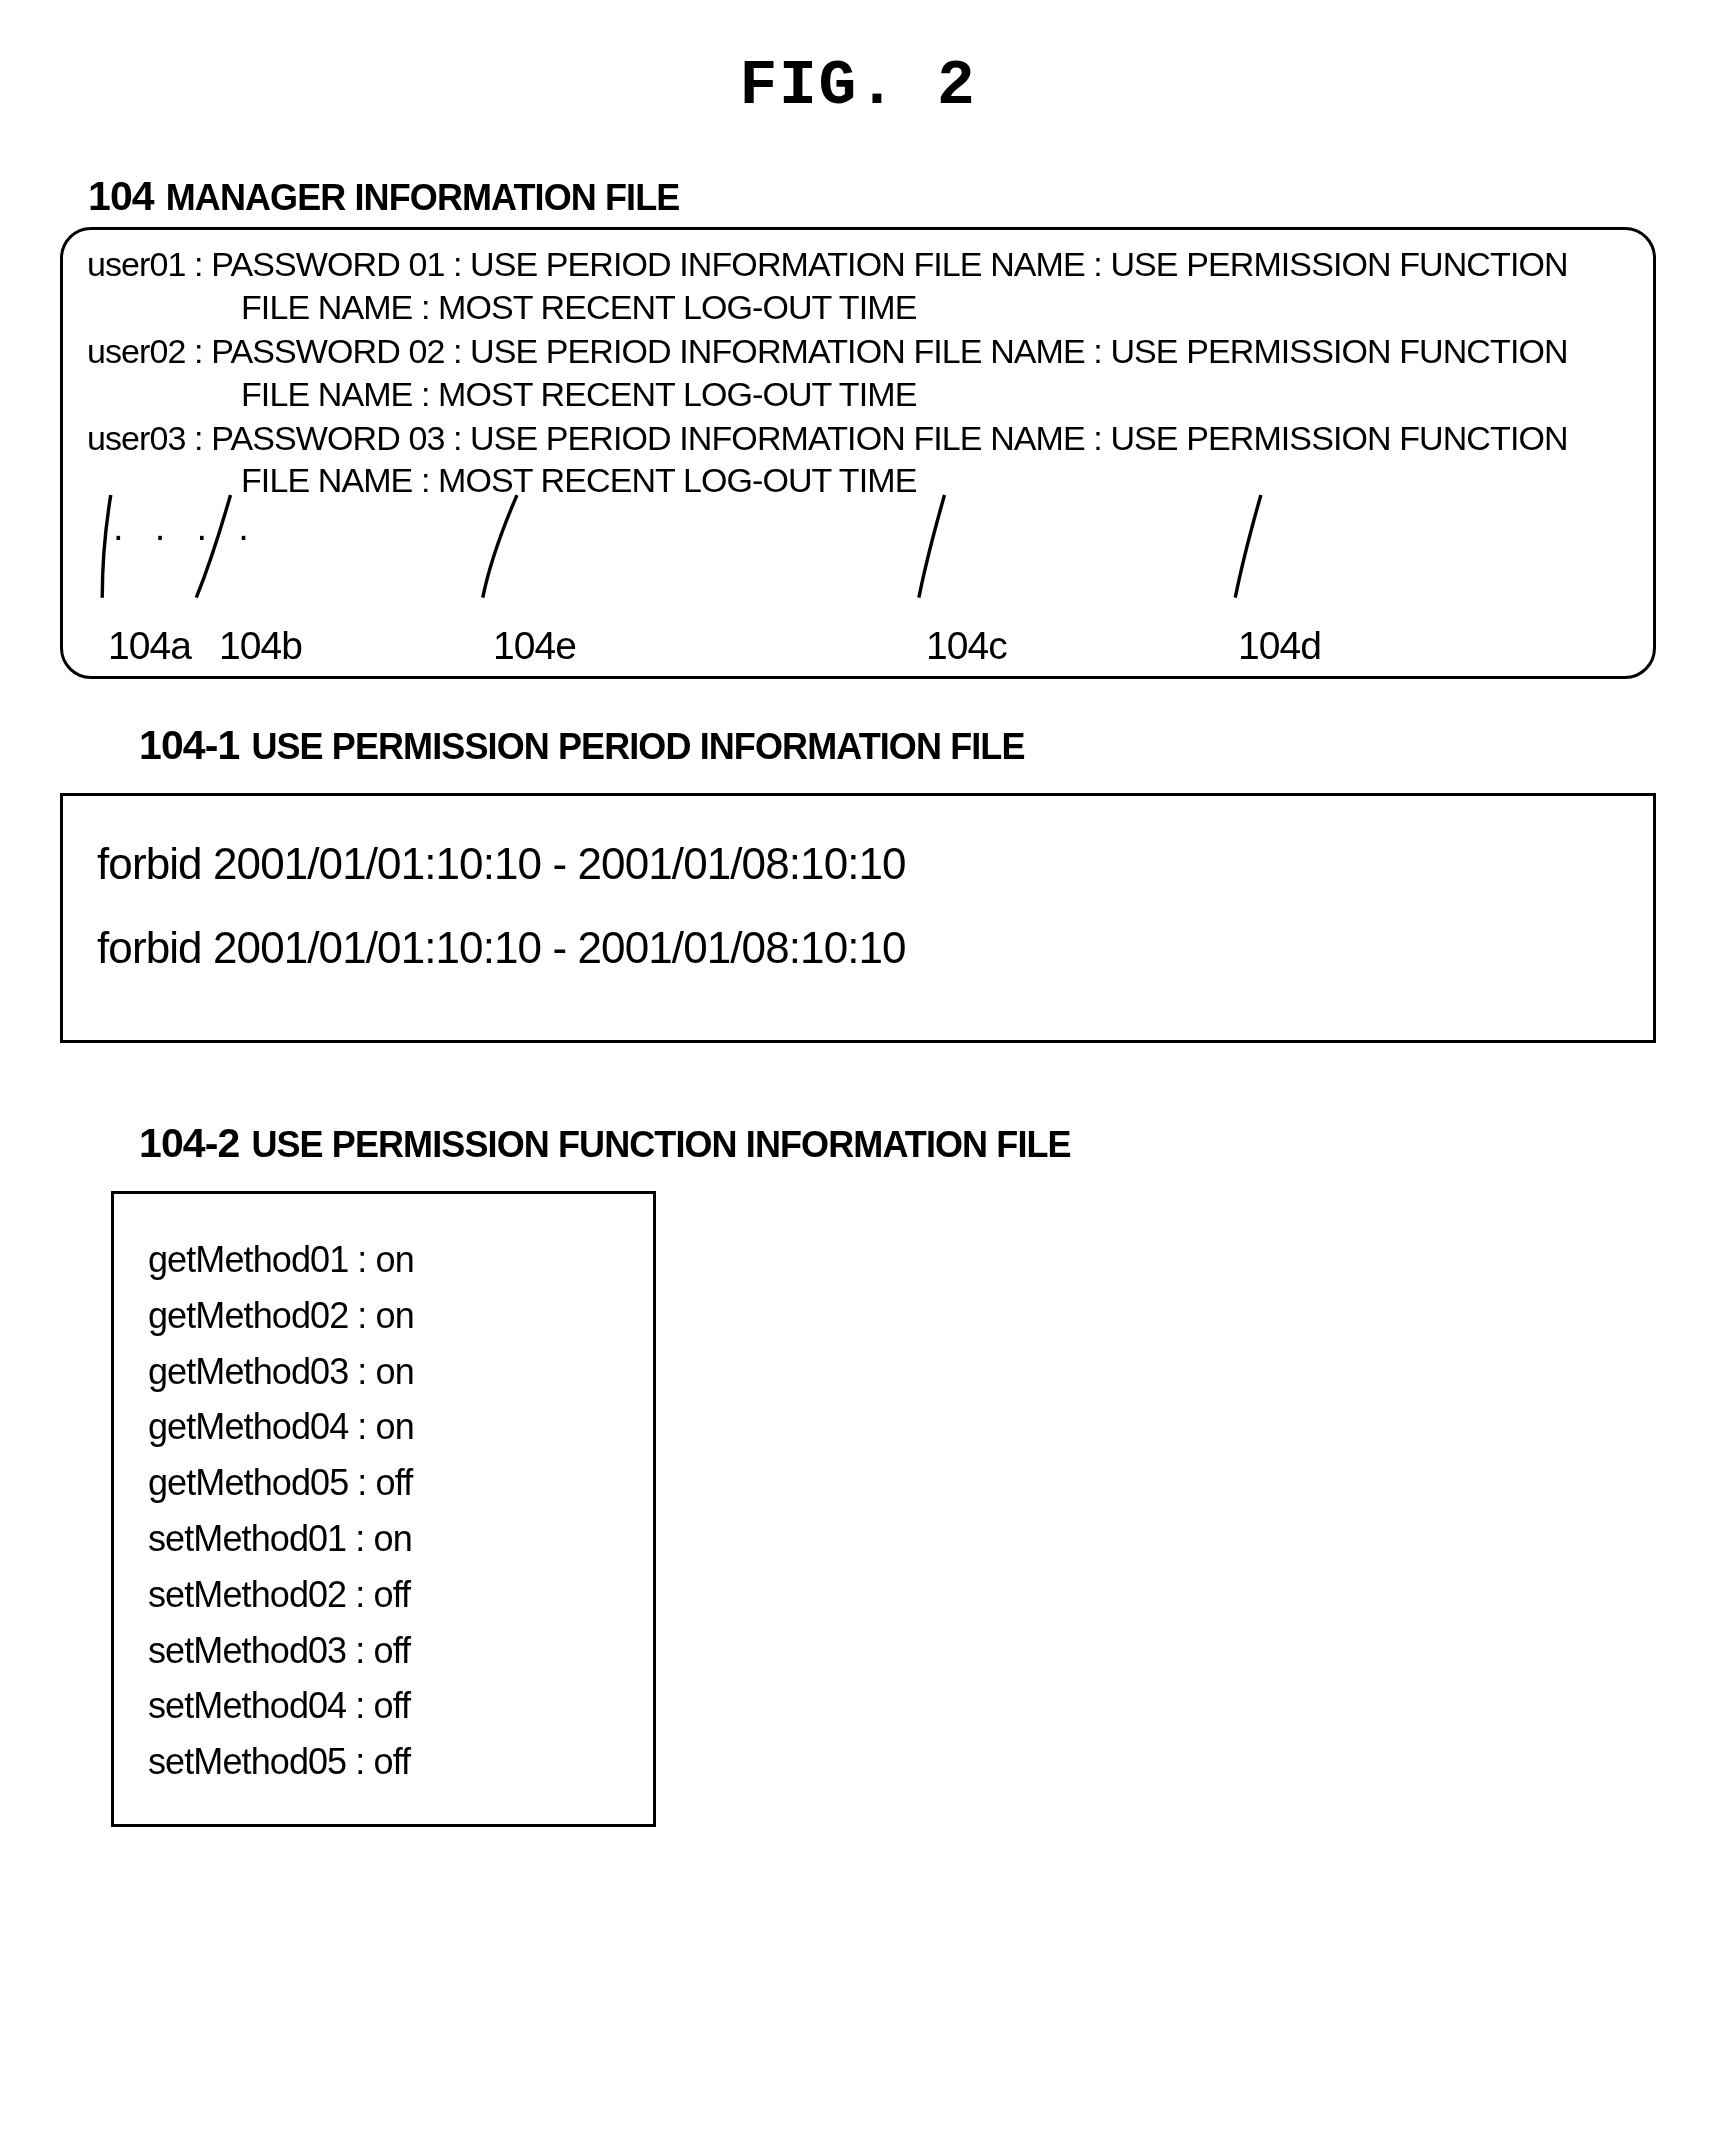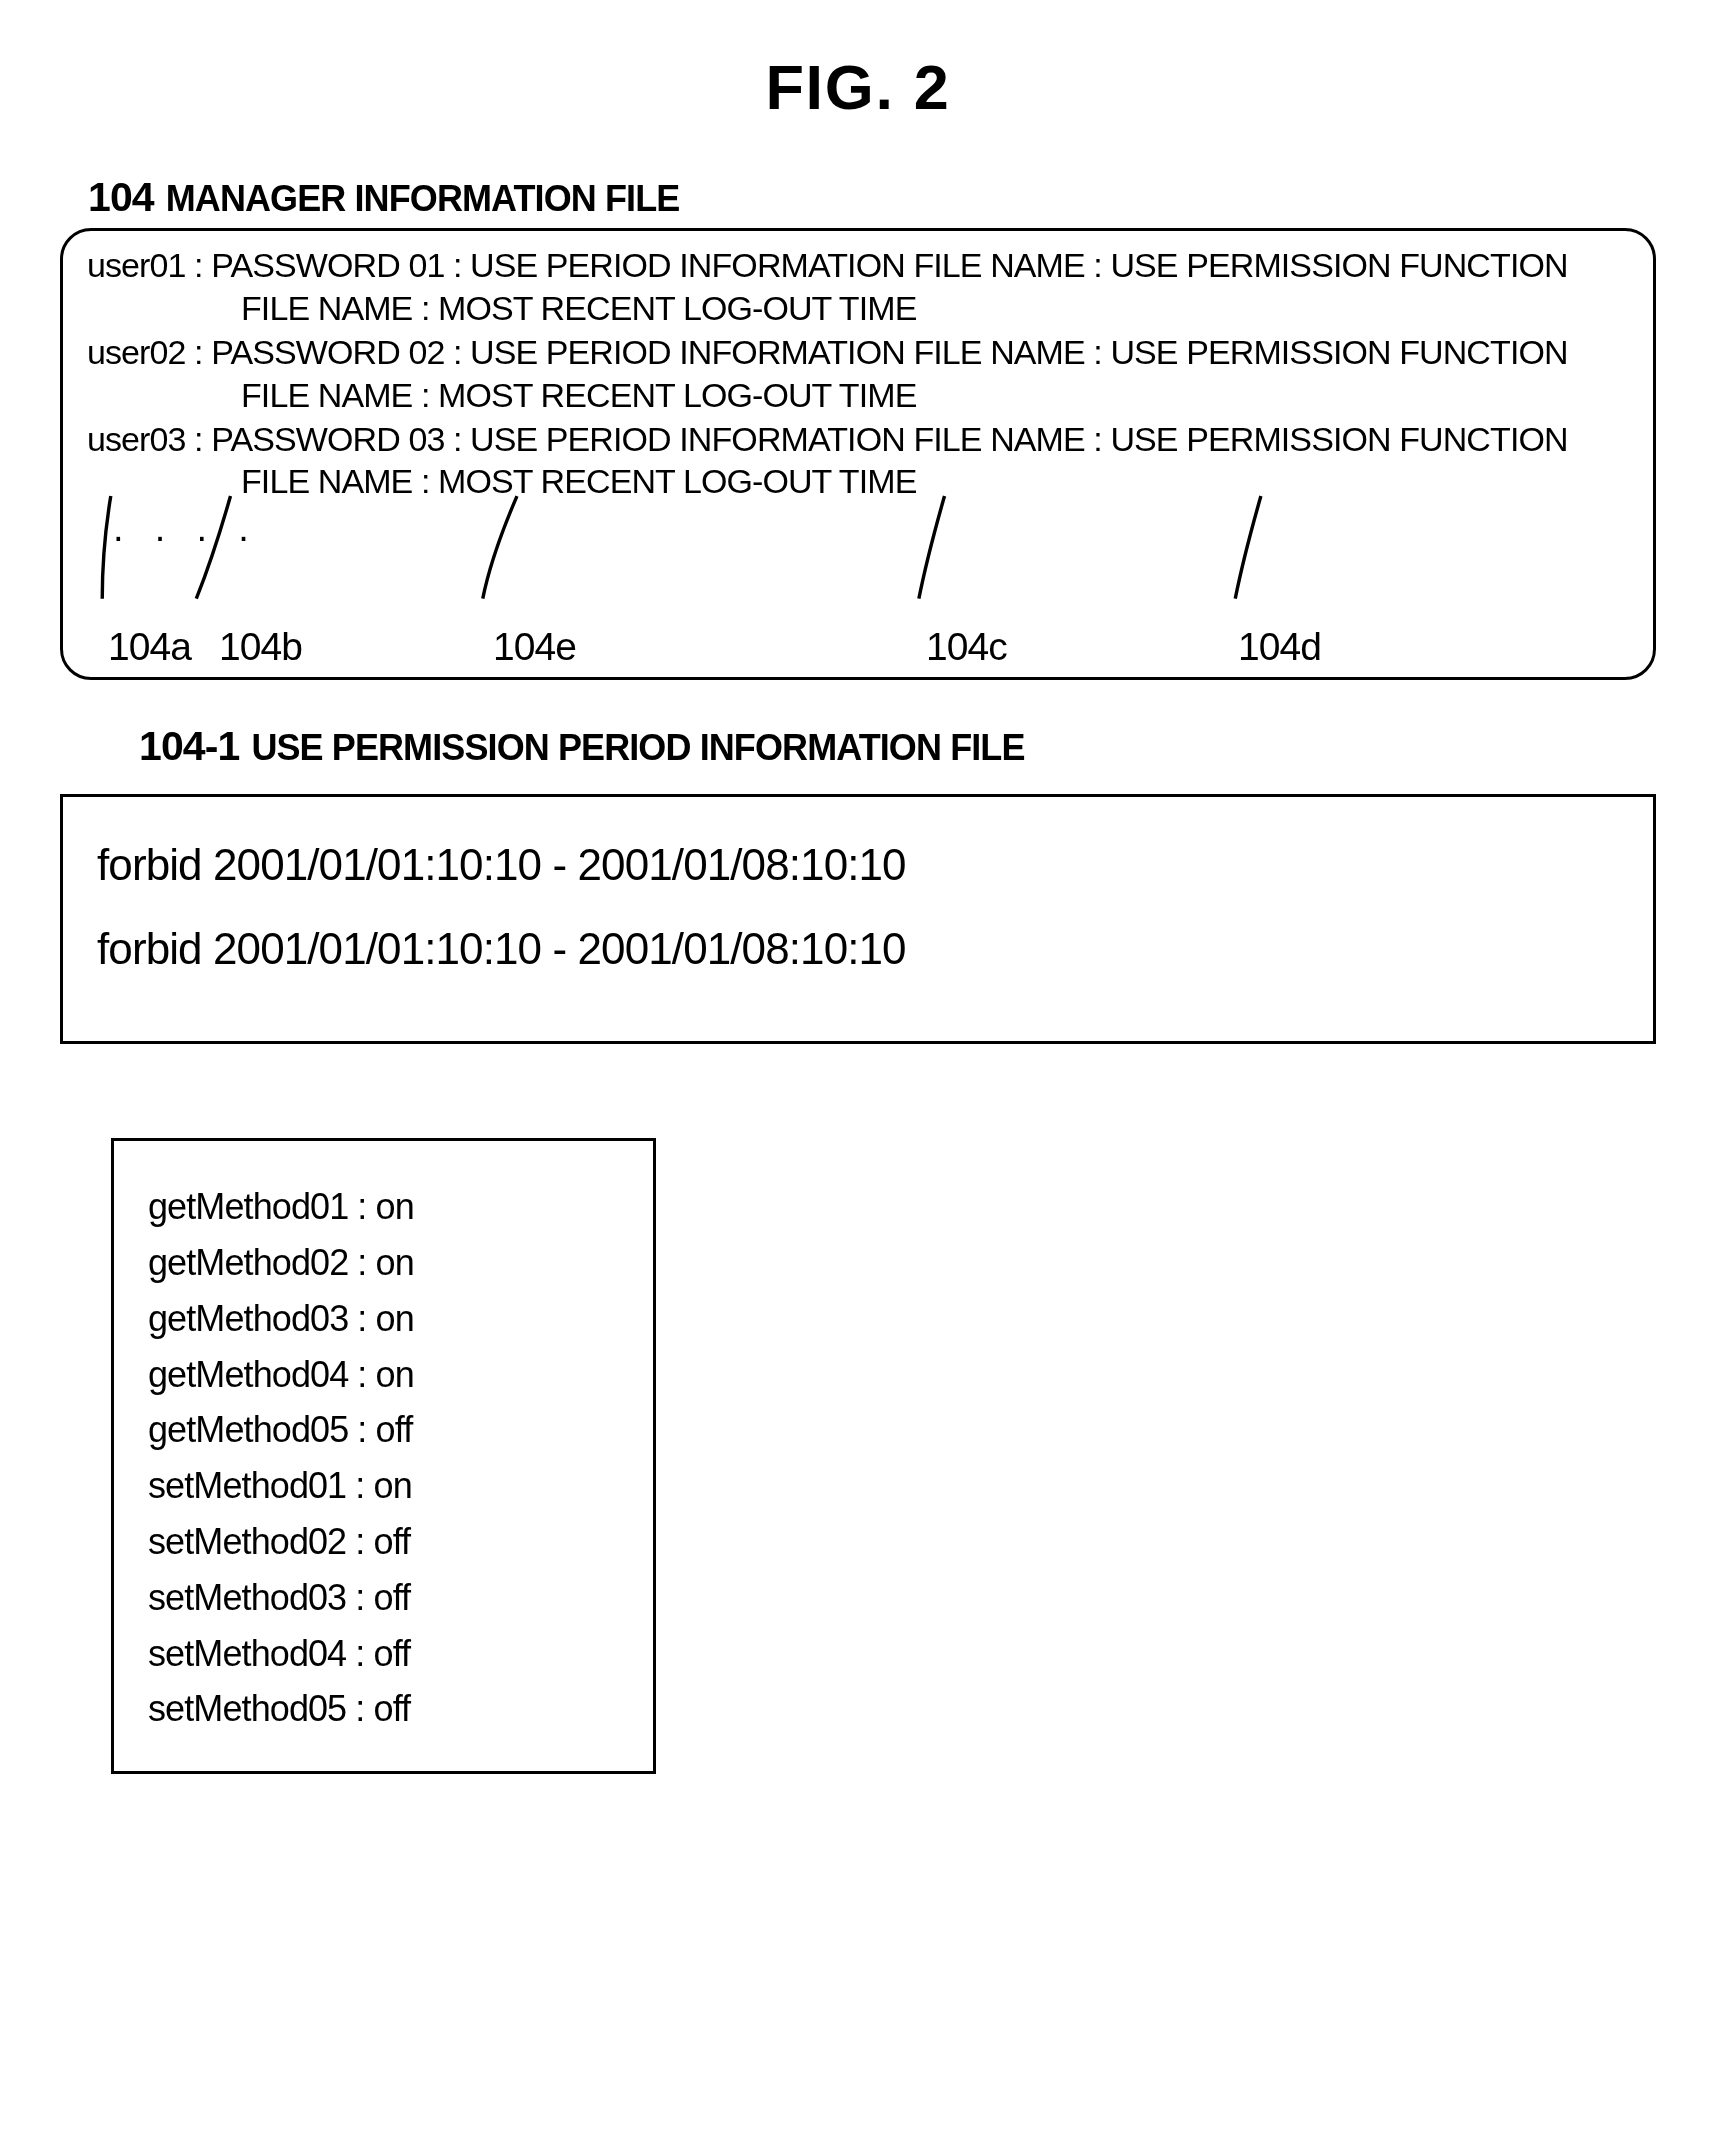--- a/index.html
+++ b/index.html
@@ -8,20 +8,21 @@
     margin: 0;
     padding: 51px 60px;
     color: #000;
   }
   .fig-title {
     text-align: center;
     font-size: 63px;
     font-weight: bold;
     margin-bottom: 51px;
     letter-spacing: 1.7px;
+    font-family: Liberation Mono, monospace;
   }
   .section-label {
     font-size: 36px;
     font-weight: bold;
     letter-spacing: -0.9px;
     margin-bottom: 6.8px;
     margin-left: 28px;
   }
   .section-label .num {
     font-size: 41px;
@@ -137,20 +138,23 @@
 </div>
 <div style="height:17px"></div>
 <div class="box box-1041">
   <div>forbid  2001/01/01:10:10   -   2001/01/08:10:10</div>
   <div>forbid  2001/01/01:10:10   -   2001/01/08:10:10</div>
 </div>
 
 <div class="spacer2"></div>
 
 <div class="indent">
+  <div class="section-label">
+    <span class="num">104-2</span><span>USE PERMISSION FUNCTION INFORMATION FILE</span>
+  </div>
   <div style="height:17px"></div>
   <div class="box box-1042">
     <div>getMethod01 : on</div>
     <div>getMethod02 : on</div>
     <div>getMethod03 : on</div>
     <div>getMethod04 : on</div>
     <div>getMethod05 : off</div>
     <div>setMethod01 : on</div>
     <div>setMethod02 : off</div>
     <div>setMethod03 : off</div>

